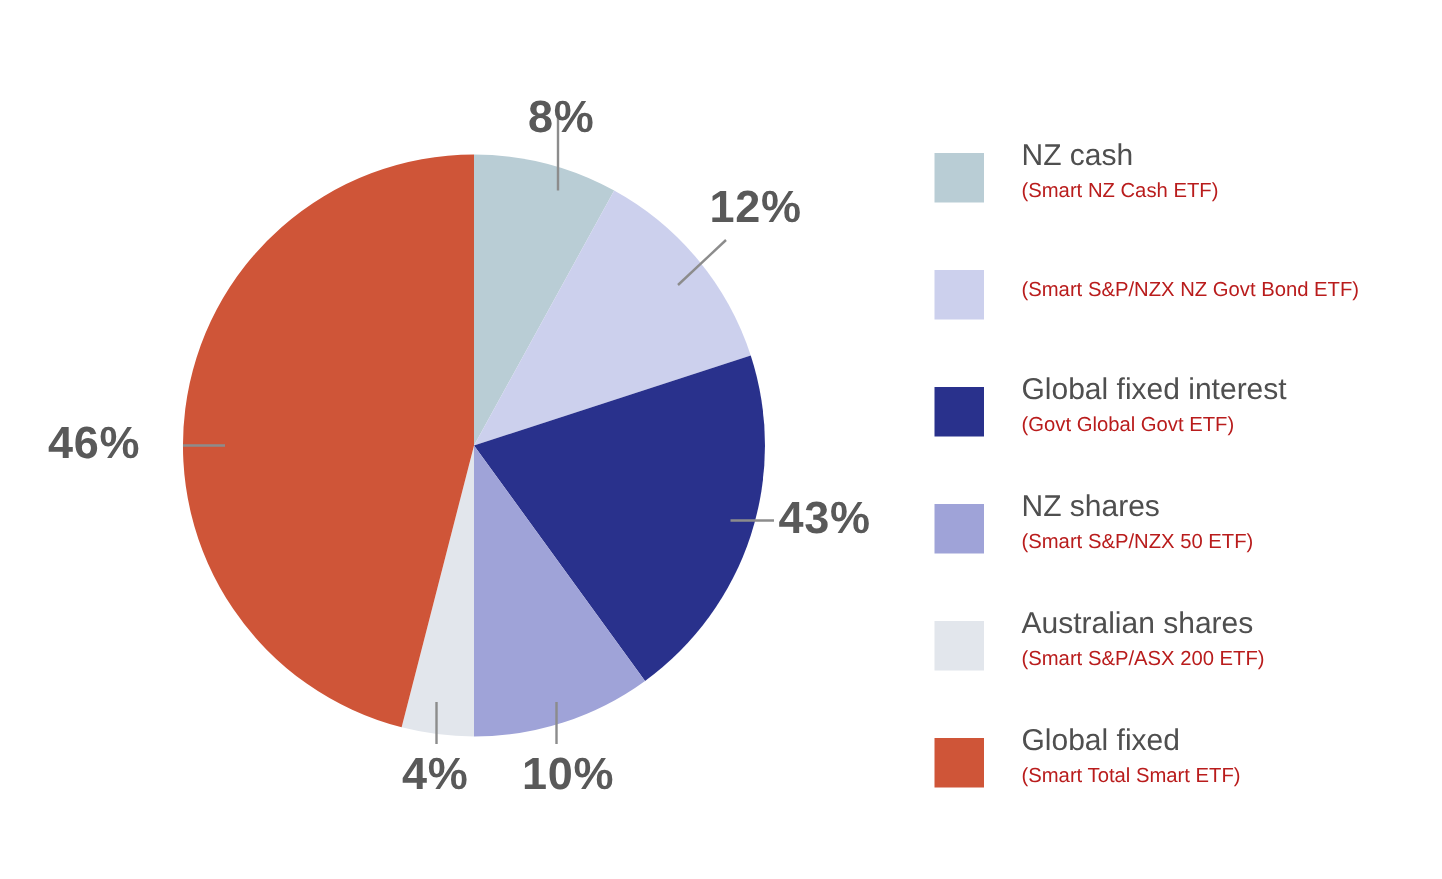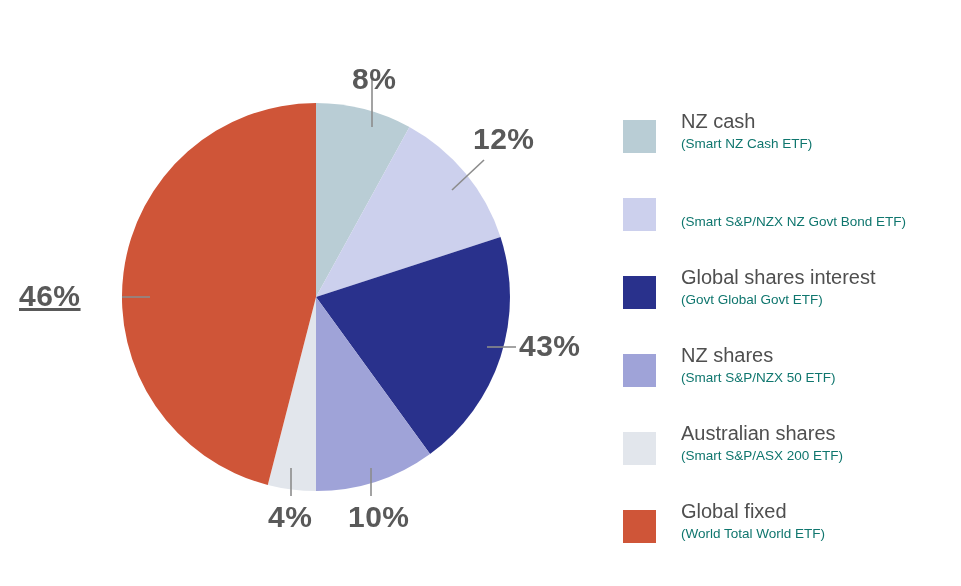--- a/index.html
+++ b/index.html
@@ -44,21 +44,21 @@
   .legend {
     position: absolute;
     left: 623px;
     top: 75px;
     width: 330px;
   }
   .legend-item {
     position: relative;
     height: 78px;
     display: flex;
-    align-items: flex-end;
+    align-items: center;
   }
   .legend-swatch {
     width: 33px;
     height: 33px;
     flex: 0 0 33px;
     margin-top: 9px;
   }
   .legend-text {
     margin-left: 25px;
     padding-top: 0px;
@@ -66,21 +66,21 @@
   .legend-title {
     font-family: "Liberation Sans", sans-serif;
     font-size: 20px;
     color: #4f4f4f;
     line-height: 1.25;
     white-space: nowrap;
   }
   .legend-sub {
     font-family: "Liberation Sans", sans-serif;
     font-size: 13.5px;
-    color: #0f766e;
+    color: #b91c1c;
     line-height: 1.3;
     margin-top: 1px;
     white-space: nowrap;
   }
 </style>
 </head>
 <body>
 
 <div id="chart-root">
 
@@ -107,41 +107,41 @@
     <div class="slice-label" style="left:352px; top:64px;">8%</div>
 
     <div class="slice-label" style="left:473px; top:124px;">12%</div>
 
     <div class="slice-label" style="left:519px; top:331px;">43%</div>
 
     <div class="slice-label" style="left:348px; top:502px;">10%</div>
 
     <div class="slice-label" style="left:268px; top:502px;">4%</div>
 
-    <div class="slice-label" style="left:19px; top:281px;text-decoration:underline;">46%</div>
+    <div class="slice-label" style="left:32px; top:281px;">46%</div>
   </div>
 
   <div class="legend" id="legend">
       <div class="legend-item">
         <span class="legend-swatch" style="background: rgb(185, 205, 213);"></span>
         <div class="legend-text">
           <div class="legend-title">NZ cash</div>
           <div class="legend-sub">(Smart NZ Cash ETF)</div>
         </div>
       </div>
       <div class="legend-item">
         <span class="legend-swatch" style="background: rgb(204, 208, 237);"></span>
         <div class="legend-text">
           <div class="legend-sub">(Smart S&amp;P/NZX NZ Govt Bond ETF)</div>
         </div>
       </div>
       <div class="legend-item">
         <span class="legend-swatch" style="background: rgb(41, 49, 140);"></span>
         <div class="legend-text">
-          <div class="legend-title">Global shares interest</div>
+          <div class="legend-title">Global fixed interest</div>
           <div class="legend-sub">(Govt Global Govt ETF)</div>
         </div>
       </div>
       <div class="legend-item">
         <span class="legend-swatch" style="background: rgb(159, 163, 216);"></span>
         <div class="legend-text">
           <div class="legend-title">NZ shares</div>
           <div class="legend-sub">(Smart S&amp;P/NZX 50 ETF)</div>
         </div>
       </div>
@@ -149,18 +149,18 @@
         <span class="legend-swatch" style="background: rgb(226, 230, 236);"></span>
         <div class="legend-text">
           <div class="legend-title">Australian shares</div>
           <div class="legend-sub">(Smart S&amp;P/ASX 200 ETF)</div>
         </div>
       </div>
       <div class="legend-item">
         <span class="legend-swatch" style="background: rgb(207, 85, 56);"></span>
         <div class="legend-text">
           <div class="legend-title">Global fixed</div>
-          <div class="legend-sub">(World Total World ETF)</div>
+          <div class="legend-sub">(Smart Total Smart ETF)</div>
         </div>
       </div>
     </div>
 
 </div>
 
 </body></html>

